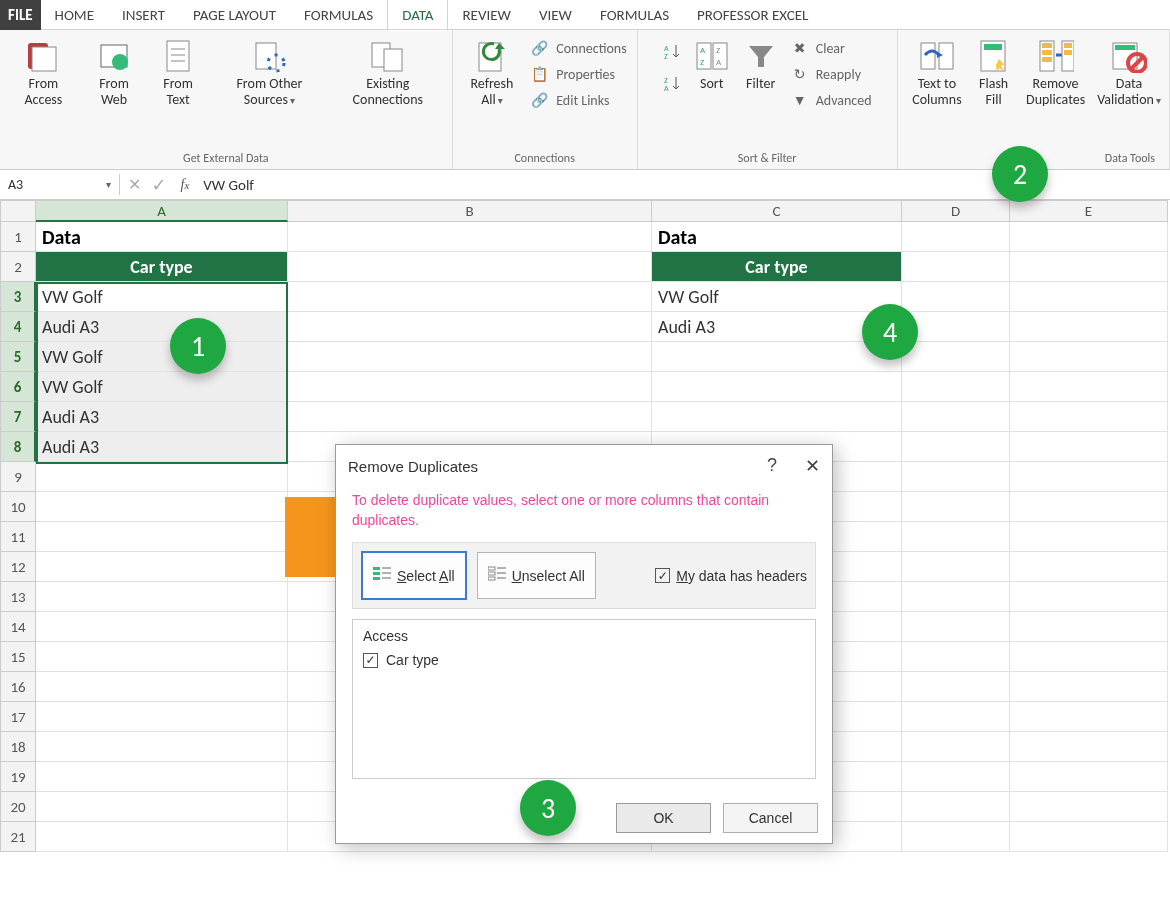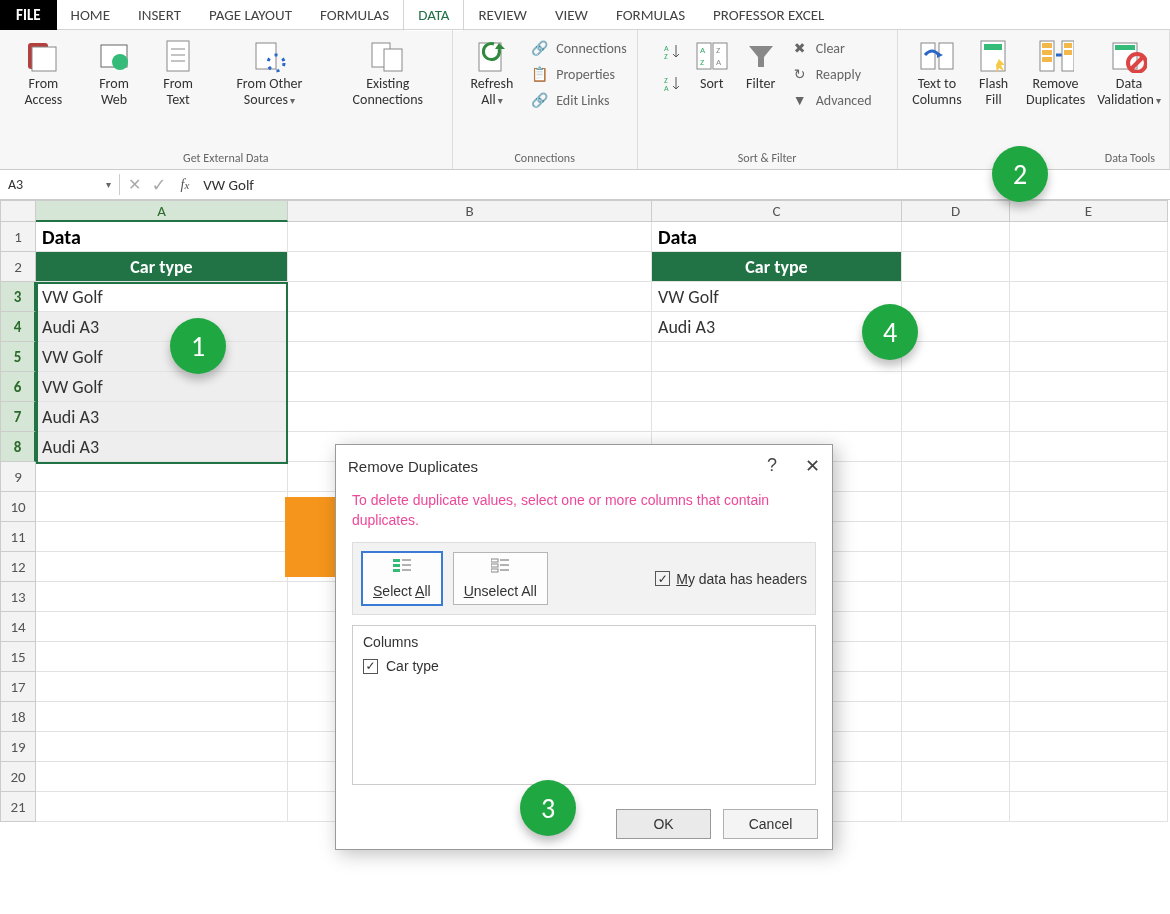--- a/index.html
+++ b/index.html
@@ -1,21 +1,21 @@
 <!DOCTYPE html>
 <html><head>
 <meta charset="utf-8">
 <style>
   * { box-sizing: border-box; }
   body { margin: 0; font-family: Calibri, "Segoe UI", Arial, sans-serif; font-size: 14px; background: #fff; color: #333; width:1170px; }
   
   
   .ribbon-tabs { display:flex; align-items:center; height:30px; border-bottom:1px solid #d4d4d4; background:#fff;}
   .ribbon-tab { padding:6px 14px; font-size:15px; color:#444; cursor:pointer; }
-  .ribbon-tab.file { background:#000000; color:#fff; font-weight:bold; padding:6px 16px;}
+  .ribbon-tab.file { background:#404040; color:#fff; font-weight:bold; padding:6px 8px;}
   .ribbon-tab.active { border:1px solid #d4d4d4; border-bottom:1px solid #fff; color:#217346; }
   
   
   .ribbon { display:flex; background:#f7f7f7; border-bottom:1px solid #ccc; height:140px; }
   .rgroup { display:flex; flex-direction:column; justify-content:space-between; align-items:center; padding:4px 6px 2px 6px; border-right:1px solid #ddd; height:100%;}
   .rgroup .buttons { display:flex; align-items:flex-start; gap:1px; }
   .rgroup .group-label { font-size:12px; color:#666; padding:2px 0;}
   .rbtn { display:flex; flex-direction:column; align-items:center; justify-content:flex-start; padding:4px 6px; font-size:14px; color:#333; text-align:center; min-width:45px; gap:2px;}
   .rbtn .ic { width:36px; height:36px; display:flex; align-items:center; justify-content:center; }
   .rbtn .lbl { line-height:1.15; }
@@ -52,21 +52,21 @@
   .cell.hdr { background:#217346; color:#fff; font-weight:bold; justify-content:center; font-size:18px;}
   .cell.bold { font-weight:bold; font-size:20px; color:#000;}
   
   
   .dialog { position:absolute; left:335px; top:444px; width:498px; background:#fff; border:1px solid #999; box-shadow:4px 4px 18px rgba(0,0,0,.25); font-family:"Segoe UI",Arial,sans-serif; }
   .dialog .titlebar { display:flex; align-items:center; justify-content:space-between; padding:10px 12px; font-size:15px;}
   .dialog .titlebar .tr { display:flex; gap:28px; font-size:18px; color:#444;}
   .dialog .body { padding:4px 16px 14px 16px;}
   .dialog .msg { font-size:14px; color:#ec4899; line-height:1.4; margin-bottom:12px;}
   .dialog .toolbar { display:flex; align-items:center; gap:10px; background:#f2f2f2; border:1px solid #ddd; padding:8px; margin-bottom:10px;}
-  .dlg-btn { display:flex; align-items:center; gap:6px; padding:5px 10px; border:1px solid #b5b5b5; background:#fdfdfd; font-size:14px;flex-direction:column;}
+  .dlg-btn { display:flex; align-items:center; gap:6px; padding:13px 10px; border:1px solid #b5b5b5; background:#fdfdfd; font-size:14px;}
   .dlg-btn.primary { border:2px solid #3a7bd5;}
   .dlg-chk { display:flex; align-items:center; gap:6px; font-size:14px; margin-left:auto;}
   .dlg-chk .box, .col-check .box { width:15px; height:15px; border:1px solid #555; display:flex; align-items:center; justify-content:center; font-size:12px;}
   .col-box { border:1px solid #ccc; padding:8px 10px; min-height:160px;}
   .col-box .col-title { font-size:14px; margin-bottom:8px;}
   .col-check { display:flex; align-items:center; gap:8px; font-size:14px;}
   .dialog .footer { display:flex; justify-content:flex-end; gap:12px; padding:10px 14px;}
   .ftr-btn { min-width:95px; padding:6px 16px; text-align:center; border:1px solid #b0b0b0; background:#f4f4f4; font-size:14px;}
   .ftr-btn.ok { background:#eaeaea; border:1px solid #999;}
   
@@ -434,20 +434,28 @@
       <div class="row">
         <div class="rowh">14</div>
         <div class="cell wA"></div>
         <div class="cell wB"></div>
         <div class="cell wC"></div>
         <div class="cell wD"></div>
         <div class="cell wE"></div>
       </div>
       <div class="row">
         <div class="rowh">15</div>
+        <div class="cell wA"></div>
+        <div class="cell wB"></div>
+        <div class="cell wC"></div>
+        <div class="cell wD"></div>
+        <div class="cell wE"></div>
+      </div>
+      <div class="row">
+        <div class="rowh">16</div>
         <div class="cell wA"></div>
         <div class="cell wB"></div>
         <div class="cell wC"></div>
         <div class="cell wD"></div>
         <div class="cell wE"></div>
       </div>
       <div class="row">
         <div class="rowh">17</div>
         <div class="cell wA"></div>
         <div class="cell wB"></div>
@@ -535,21 +543,21 @@
               <line x1="9" y1="12" x2="18" y2="12" stroke="#666"></line>
             </svg></span>
         <span><u class="mn">U</u>nselect All</span>
       </div>
       <label class="dlg-chk">
         <span class="box">✓</span>
         <span><u class="mn">M</u>y data has headers</span>
       </label>
     </div>
     <div class="col-box">
-      <div class="col-title">Columns</div>
+      <div class="col-title">Access</div>
       <label class="col-check">
         <span class="box">✓</span>
         <span>Car type</span>
       </label>
     </div>
   </div>
   <div class="footer">
     <div class="ftr-btn ok">OK</div>
     <div class="ftr-btn">Cancel</div>
   </div>

